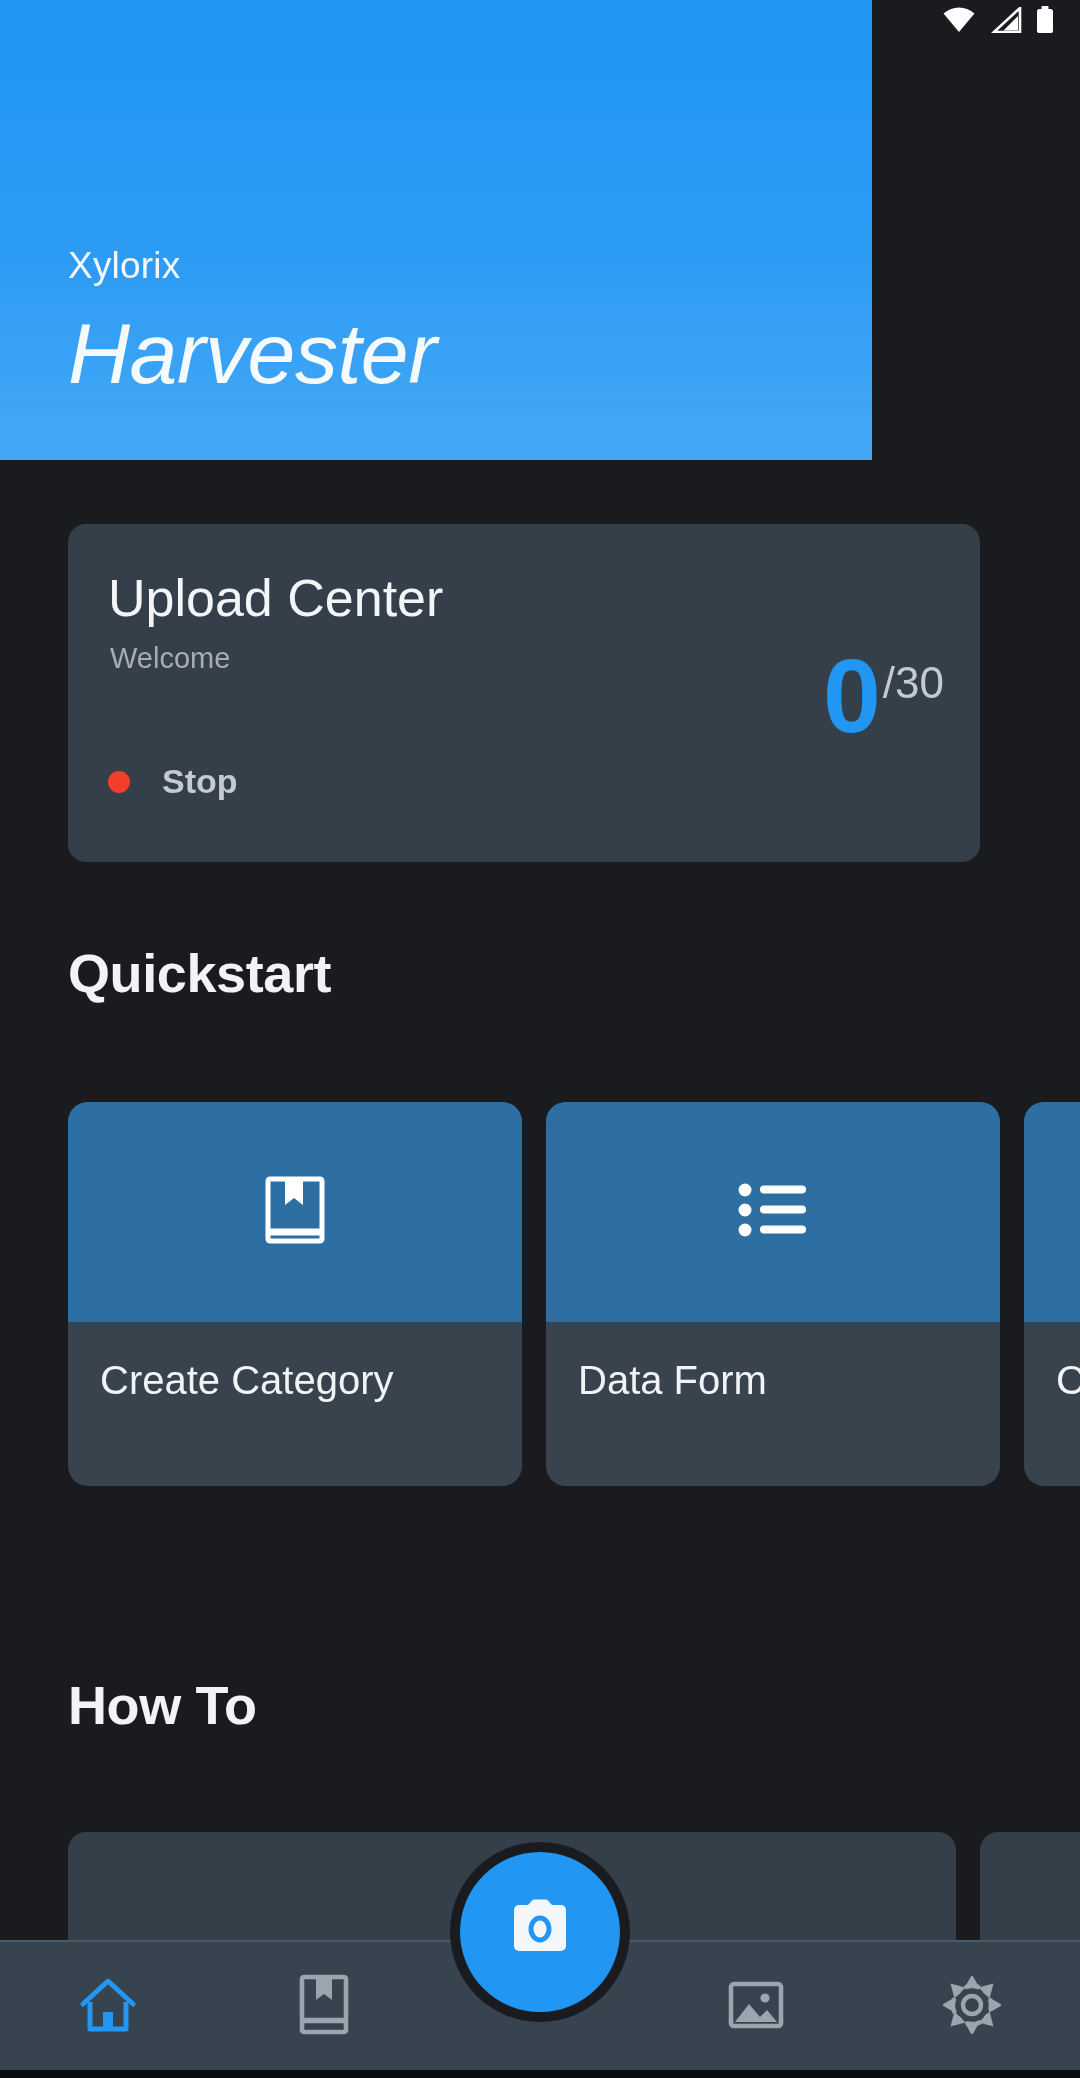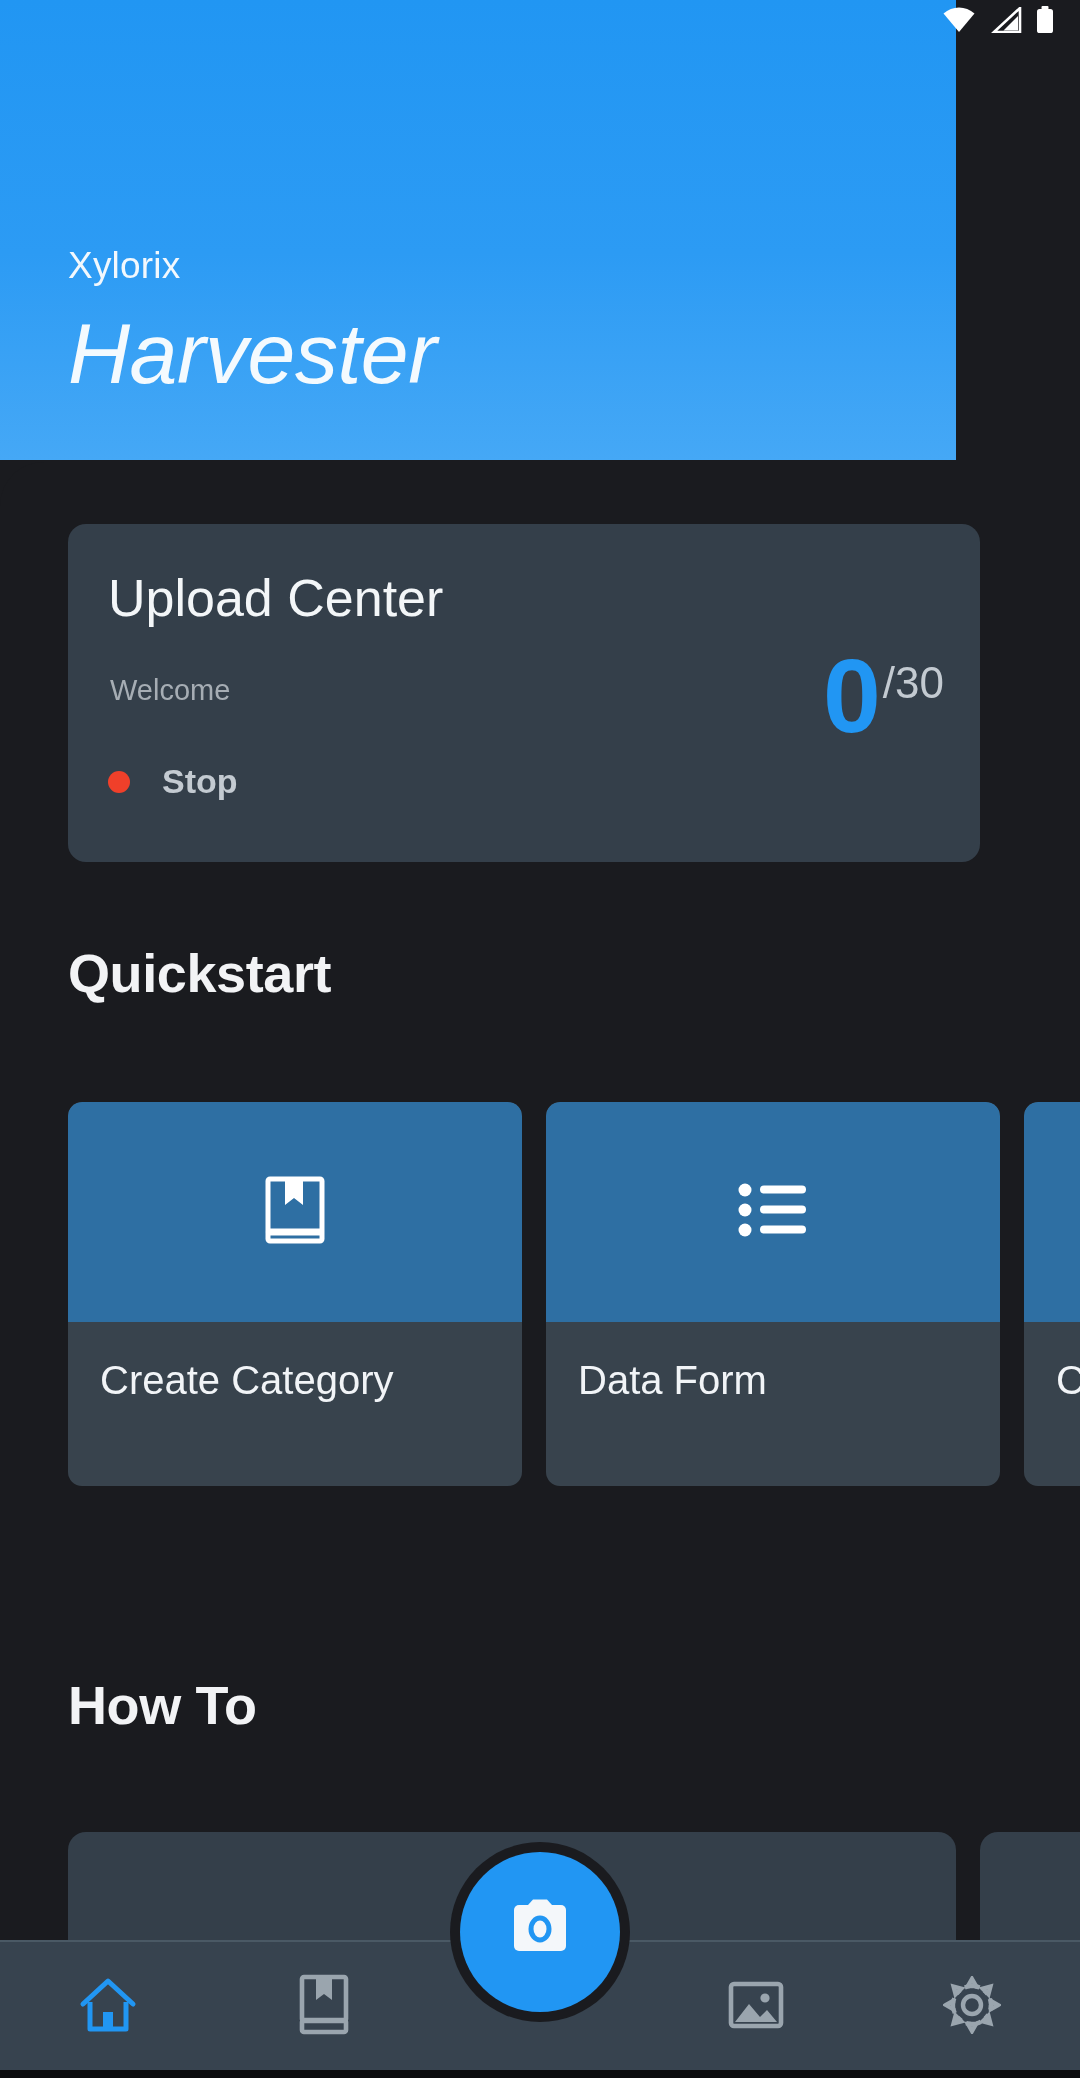--- a/index.html
+++ b/index.html
@@ -6,21 +6,21 @@
   html, body {
     width:1080px; height:2078px;
     background:#1a1b1f;
     font-family:"Liberation Sans", sans-serif;
     overflow:hidden;
   }
   #app { position:relative; width:1080px; height:2078px; overflow:hidden; }
 
   
   .header {
-    position:absolute; left:0; top:0; width:956px; height:460px;
+    position:absolute; left:0; top:0; width:872px; height:460px;
     background:linear-gradient(180deg,#2196f3 0%,#2c9bf4 55%,#45a8f6 100%);
     text-align:right;
   }
   .statusbar {
     position:absolute; top:0; left:0; width:1080px; height:44px;
     display:flex; align-items:center; justify-content:flex-end;
     padding-right:26px; gap:14px;
   }
   .statusbar .sbicon { display:block; }
   .brand {
@@ -45,21 +45,21 @@
   .upload-card {
     position:absolute; left:68px; top:62px; width:912px; height:338px;
     background:#343f4a; border-radius:18px;
   }
   .uc-title {
     position:absolute; left:40px; top:48px;
     font-size:52px; color:#f3f6f8; font-weight:400; line-height:1;
   }
   .uc-sub {
     position:absolute; left:42px; top:118px;
-    font-size:29px; color:#a6adb4; font-weight:400;margin-top:32px;
+    font-size:29px; color:#a6adb4; font-weight:400;
   }
   .uc-status {
     position:absolute; left:40px; top:238px;
     display:flex; align-items:center; gap:32px;
   }
   .uc-dot { width:22px; height:22px; border-radius:50%; background:#f0402a; display:block; }
   .uc-status-label { font-size:34px; color:#c3cad1; font-weight:700; }
   .uc-counter {
     position:absolute; right:36px; top:130px;
     display:flex; align-items:flex-start;
@@ -79,21 +79,21 @@
   #quickstart-title { top:480px; }
   #howto-title { top:1212px; }
 
   
   .rail {
     position:absolute; left:0; top:640px; width:1080px; height:384px;
     overflow:hidden;
   }
   .rail-inner { position:absolute; left:68px; top:0; display:flex; gap:24px; }
   .qs-card {
-    width:454px; height:384px; border-radius:14px;
+    width:454px; height:384px; border-radius:20px;
     background:#38434d; overflow:hidden; flex:0 0 auto;
     display:flex; flex-direction:column;
   }
   .qs-icon-area {
     height:220px; background:#2e6fa3;
     display:flex; align-items:center; justify-content:center;
     border-radius:14px 14px 0 0;
   }
   .qs-label {
     font-size:40px; color:#f1f4f7; font-weight:400;

